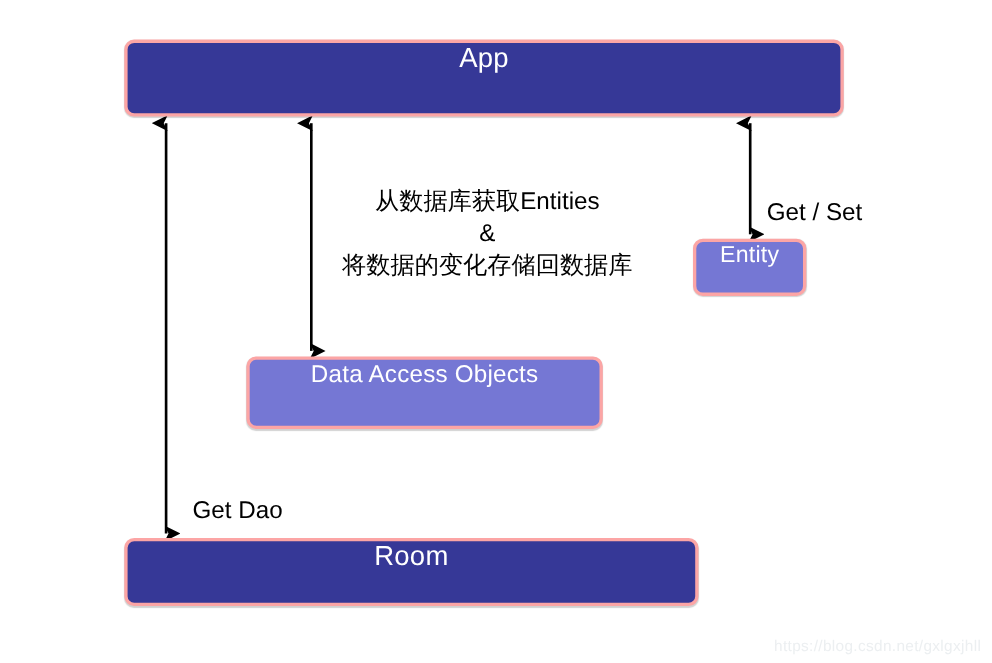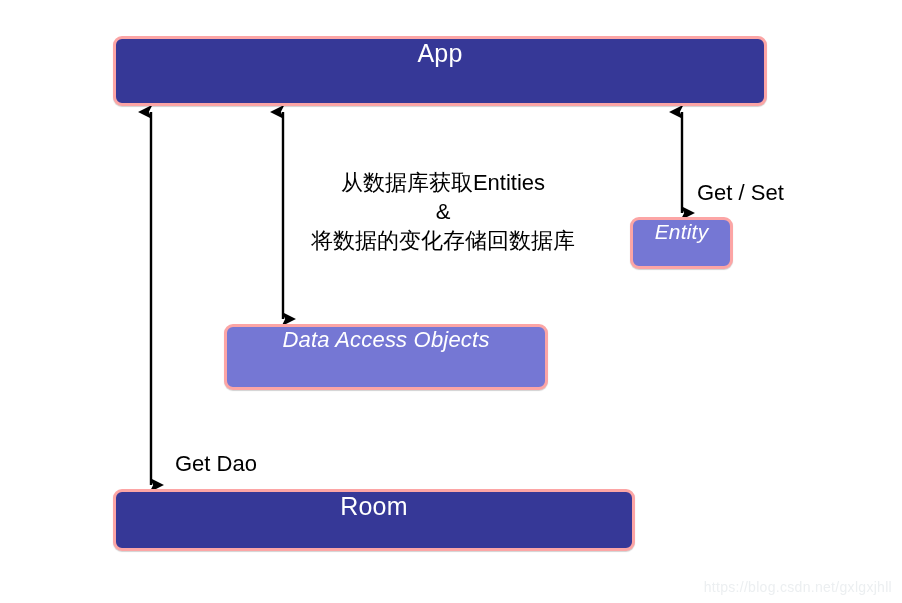--- a/index.html
+++ b/index.html
@@ -26,21 +26,21 @@
     border-radius: 9px;
     border: 3px solid #fca5a5;
     display: flex;
     align-items: flex-start;
     justify-content: center;
     color: #ffffff;
     letter-spacing: 0.2px;
     box-shadow: 0 1px 1px rgba(0,0,0,0.18);
   }
   .box-dark  { background: #363897; }
-  .box-light { background: #7577d4; font-style: italic; }
+  .box-light { background: #7577d4; }
 
   .box-app {
     left: 113px;  top: 36px;
     width: 654px; height: 70px;
     font-size: 25px;
   }
   .box-room {
     left: 113px;  top: 489px;
     width: 522px; height: 62px;
     font-size: 25px;

